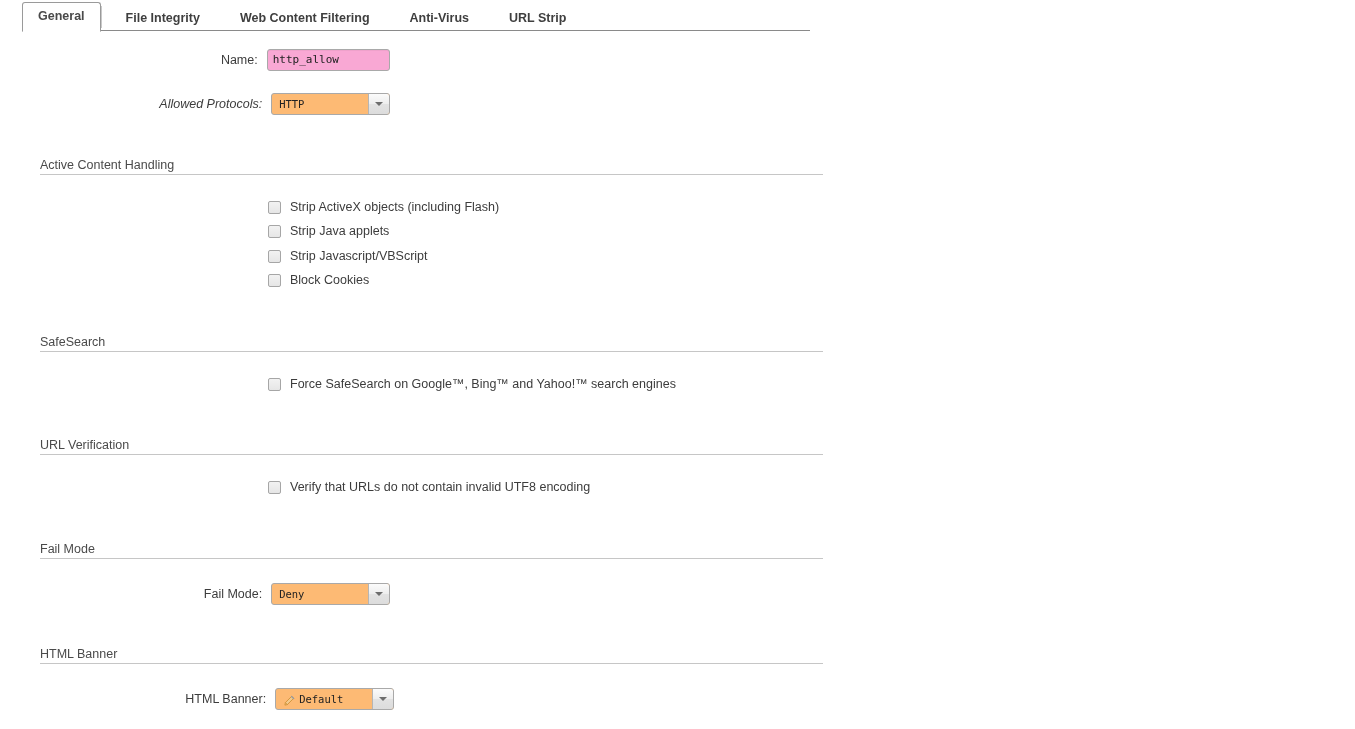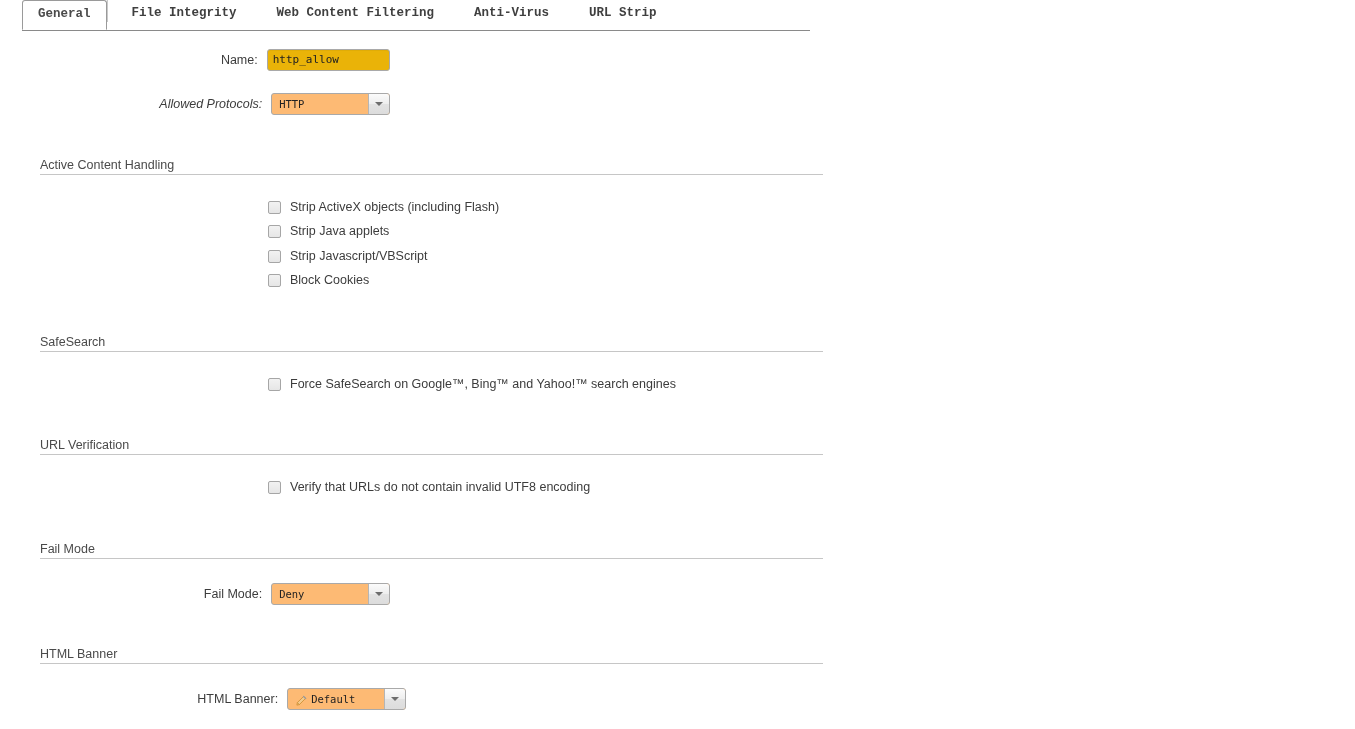--- a/index.html
+++ b/index.html
@@ -31,22 +31,22 @@
     top: 30px;
     width: 788px;
     height: 0;
     border-bottom: 1px solid #8a8a8a;
   }
   .tabs {
     position: absolute;
     left: 22px;
     top: 0;
     display: flex;
+    align-items: flex-end;
     height: 31px;
-    font-family: Liberation Mono, monospace;
   }
   .tab {
     font-size: 12.5px;
     font-weight: bold;
     color: #4a4a4a;
     padding: 0 16px;
     height: 26px;
     line-height: 26px;
     white-space: nowrap;
     position: relative;
@@ -85,21 +85,21 @@
     font-size: 12.5px;
     color: #3c3c3c;
     padding-right: 9px;
     white-space: nowrap;
   }
   .text-input {
     width: 118px;
     height: 20px;
     border: 1px solid #a9a9a9;
     border-radius: 3px;
-    background: #eab308;
+    background: #f9a8d4;
     box-shadow: 0 1px 0 rgba(0,0,0,0.04) inset;
     font-family: "DejaVu Sans Mono", monospace;
     font-size: 11px;
     color: #222222;
     line-height: 20px;
     padding: 0 5px;
     box-sizing: content-box;
     overflow: hidden;
     white-space: nowrap;
   }
@@ -285,21 +285,21 @@
     <div class="combo-value">Deny</div>
     <div class="combo-arrow"></div>
   </div>
 </div>
 
 <div class="section" style="top:647px;">
   <div class="section-title">HTML Banner</div>
   <div class="section-rule"></div>
 </div>
 
-<div class="form-row" style="left:136px; top:688px; width:270px;">
+<div class="form-row" style="left:124px; top:688px; width:270px;">
   <div class="field-label" style="width:146px;">HTML Banner:</div>
   <div class="combo">
     <div class="combo-value">
       <span class="pencil-icon">
         <svg width="12" height="12" viewBox="0 0 12 12" xmlns="http://www.w3.org/2000/svg">
           <path d="M8.6 1.4 L10.6 3.4 L4.4 9.6 L1.9 10.1 L2.4 7.6 Z" fill="#f3c98b" stroke="#c98b2e" stroke-width="0.8" stroke-linejoin="round"></path>
           <path d="M8.6 1.4 L10.6 3.4" stroke="#9a9a9a" stroke-width="1.4" stroke-linecap="round"></path>
           <path d="M2.4 7.6 L4.4 9.6" stroke="#c98b2e" stroke-width="0.8"></path>
         </svg>
       </span>

